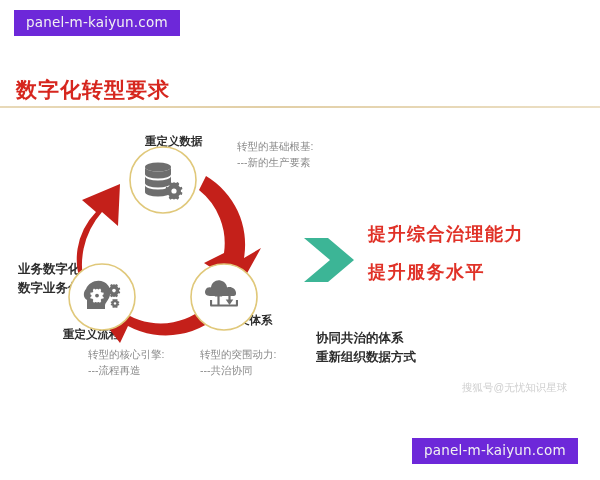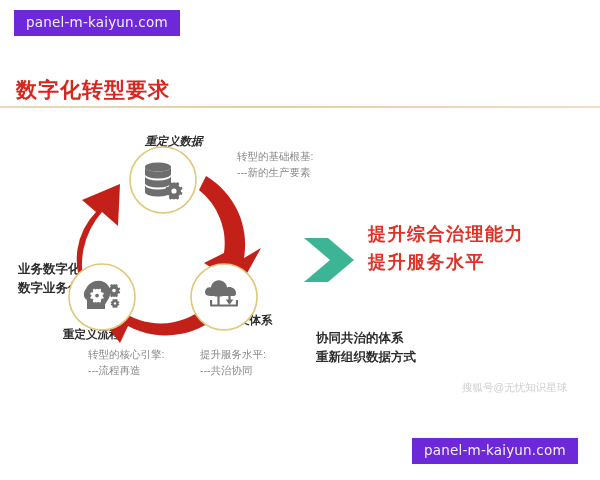--- a/index.html
+++ b/index.html
@@ -107,21 +107,21 @@
   }
   #outcome .line {
     display: block;
     color: #e03127;
     font-family: "Liberation Serif", "DejaVu Serif", serif;
     font-size: 18px;
     font-weight: bold;
     letter-spacing: 1.5px;
     white-space: nowrap;
   }
-  #outcome .line + .line { margin-top: 4px; }
+  #outcome .line + .line { margin-top: 14px; }
 
   
   #sohu-watermark {
     position: absolute;
     left: 462px;
     top: 381px;
     font-size: 10.5px;
     color: #cfcfcf;
     white-space: nowrap;
   }
@@ -130,43 +130,43 @@
 <body>
 
 <div id="slide">
 
   <div class="url-badge" id="badge-top">panel-m-kaiyun.com</div>
 
   <div id="slide-title">数字化转型要求</div>
   <div id="title-rule"></div>
 
 
-  <div class="ann ann-label" style="left:145px; top:133px;font-style:italic;">重定义数据</div>
-
-  <div class="ann ann-gray" style="left:237px; top:148px;">
+  <div class="ann ann-label" style="left:145px; top:133px;">重定义数据</div>
+
+  <div class="ann ann-gray" style="left:237px; top:138px;">
     <span class="line">转型的基础根基:</span>
     <span class="line">---新的生产要素</span>
   </div>
 
   <div class="ann ann-dark" style="left:18px; top:260px;">
     <span class="line">业务数字化</span>
     <span class="line">数字业务化</span>
   </div>
 
   <div class="ann ann-label" style="left:63px; top:326px;">重定义流程</div>
 
   <div class="ann ann-label" style="left:215px; top:312px;">重定义体系</div>
 
   <div class="ann ann-gray" style="left:88px; top:346px;">
     <span class="line">转型的核心引擎:</span>
     <span class="line">---流程再造</span>
   </div>
 
   <div class="ann ann-gray" style="left:200px; top:346px;">
-    <span class="line">提升服务水平:</span>
+    <span class="line">转型的突围动力:</span>
     <span class="line">---共治协同</span>
   </div>
 
   <div class="ann ann-dark" style="left:316px; top:329px;">
     <span class="line">协同共治的体系</span>
     <span class="line">重新组织数据方式</span>
   </div>
 
   <div id="cycle">
     <svg width="210" height="210" viewBox="0 0 210 210" xmlns="http://www.w3.org/2000/svg">

